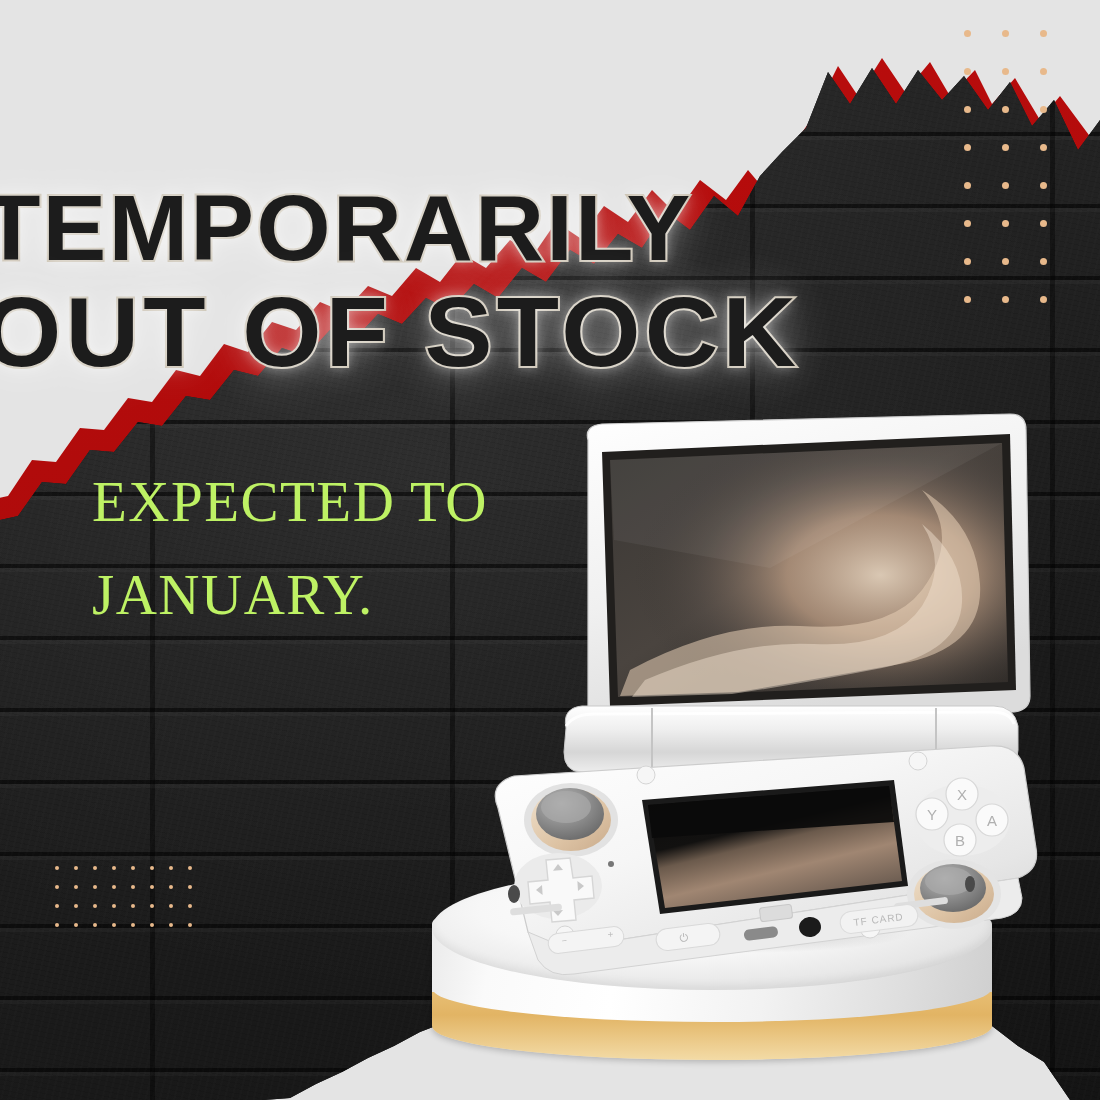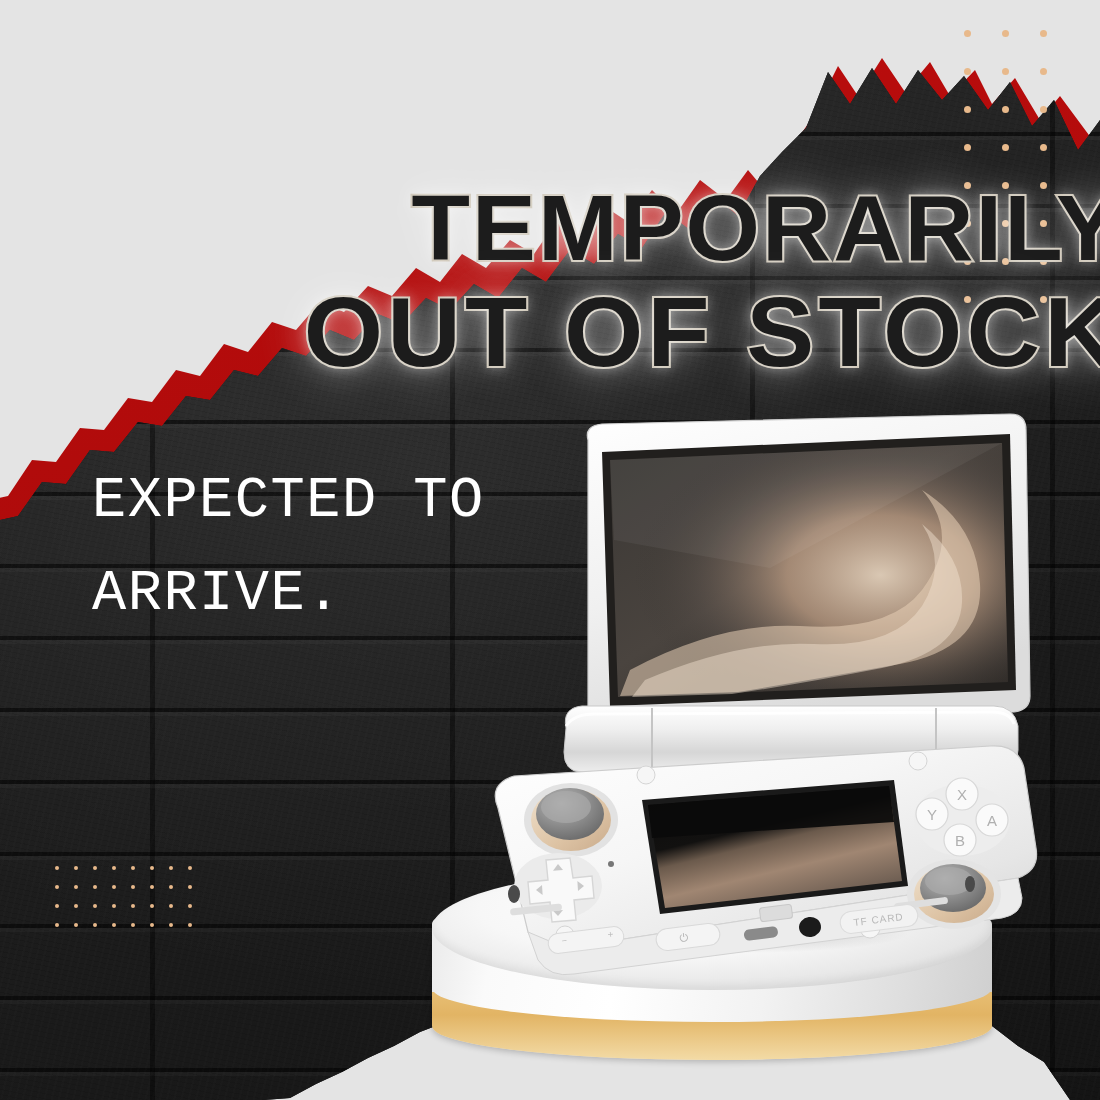--- a/index.html
+++ b/index.html
@@ -50,21 +50,21 @@
 
   
   .dotgrid{position:absolute;display:grid;}
   .dot{width:7px;height:7px;border-radius:50%;background:#e8b98b;}
   #dots-tr{top:30px;right:22px;grid-template-columns:repeat(3,38px);grid-auto-rows:38px;}
   #dots-bl{left:55px;top:866px;grid-template-columns:repeat(8,19px);grid-auto-rows:19px;}
   #dots-bl .dot{width:4px;height:4px;}
 
   
   .headline{
-    position:absolute;left:4px;right:0;top:176px;text-align:right;
+    position:absolute;left:4px;right:0;top:176px;text-align:left;
     z-index:8;pointer-events:none;
   }
   .hl-line{
     display:block;
     font-family:"Liberation Sans","DejaVu Sans",sans-serif;
     font-weight:700;
     font-size:92px;
     line-height:104px;
     letter-spacing:2px;
     color:#1c1c1c;
@@ -78,22 +78,22 @@
     transform:scaleX(1.04);
   }
   .hl-line.l2{font-size:98px;letter-spacing:4px;}
 
   
   .bodycopy{
     position:absolute;left:92px;top:455px;z-index:9;
     width:470px;
   }
   .bc-line{
-    display:block;color:#ffffff;
-    font-family:Liberation Mono, monospace;
+    display:block;color:#bef264;
+    font-family:Liberation Serif, serif;
     font-weight:300;font-size:57px;line-height:93px;letter-spacing:1.5px;
     white-space:nowrap;
   }
 
   
   .pedestal{position:absolute;left:432px;top:866px;width:560px;height:200px;z-index:4;}
   .ped-gold{
     position:absolute;left:0;top:44px;width:560px;height:150px;border-radius:50%/34px;
     background:linear-gradient(180deg,#f7e3b4 0%,#edc884 38%,#e2b464 70%,#f3dba6 100%);
     box-shadow:0 2px 6px rgba(0,0,0,.22);
@@ -260,21 +260,21 @@
       <span class="dot"></span>
   </div>
 
   <div class="headline">
     <span class="hl-line l1">TEMPORARILY</span>
     <span class="hl-line l2">OUT OF STOCK</span>
   </div>
 
   <div class="bodycopy">
     <span class="bc-line">EXPECTED TO</span>
-    <span class="bc-line">ARRIVE.</span>
+    <span class="bc-line">JANUARY.</span>
   </div>
 
   <div class="pedestal">
     <div class="ped-gold"></div>
     <div class="ped-side-fill"></div>
     <div class="ped-side"></div>
     <div class="ped-top"></div>
   </div>
 
   <div class="devshadow"></div>

